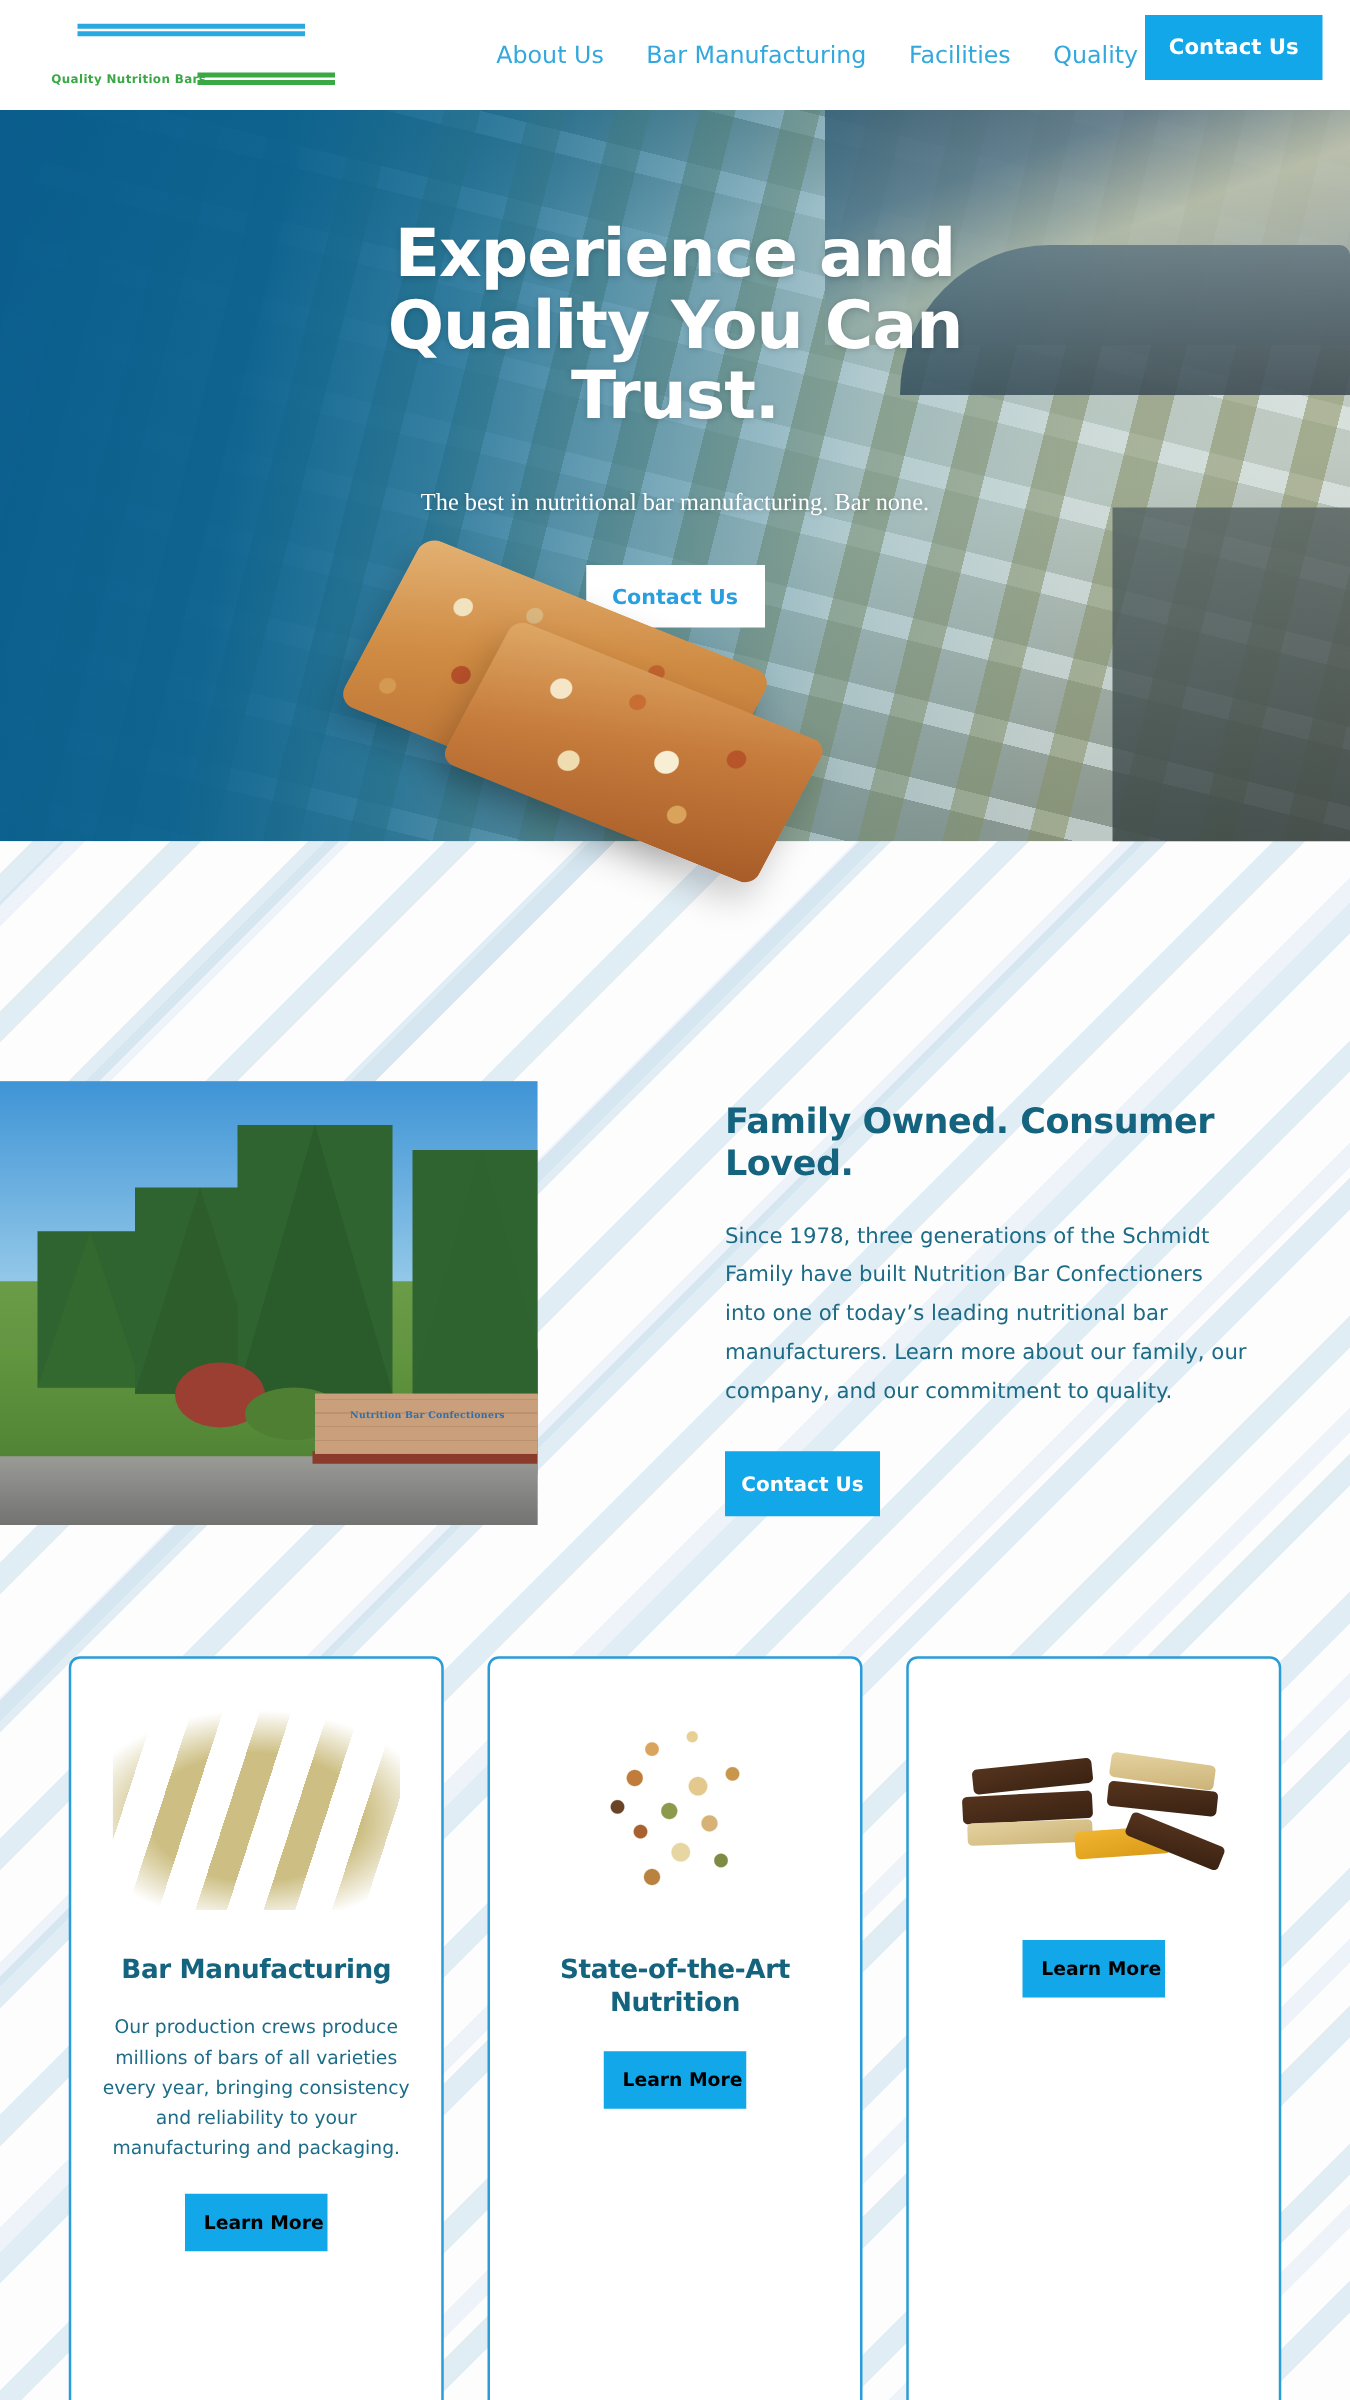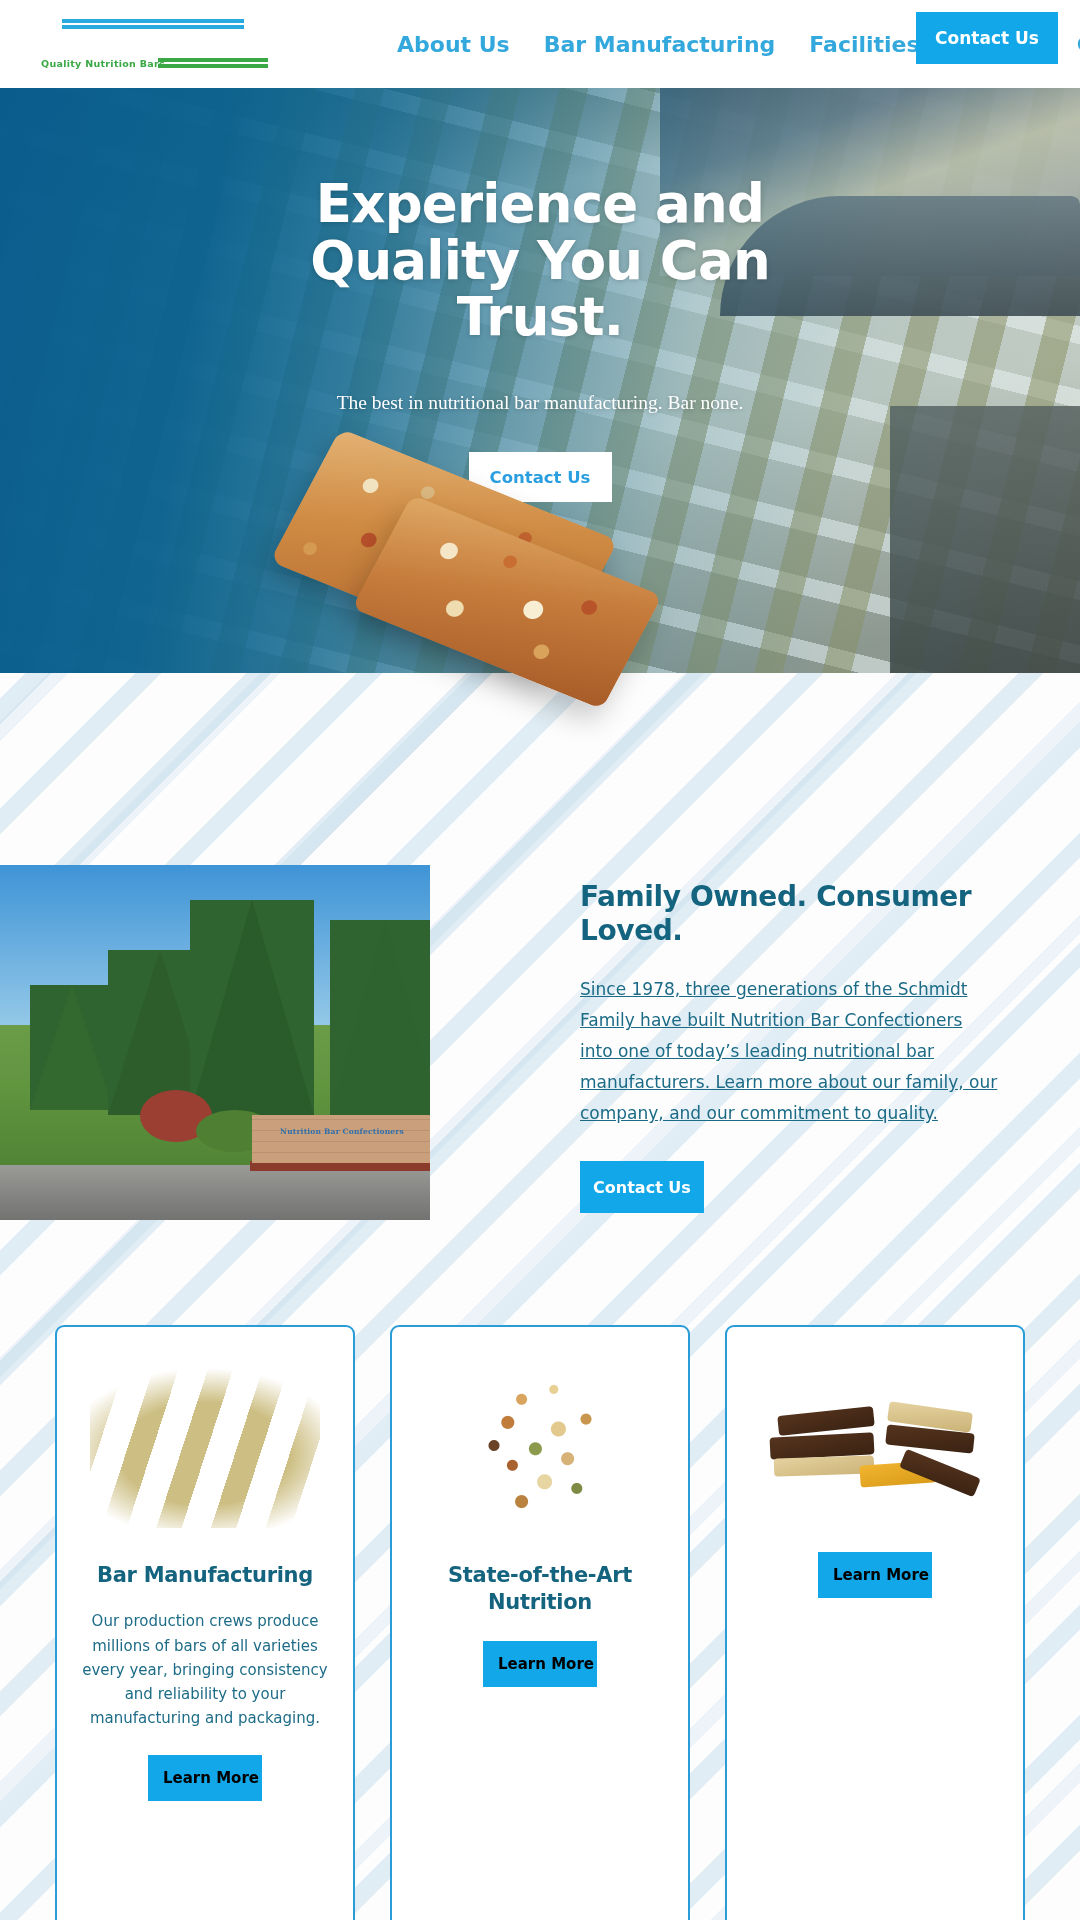--- a/index.html
+++ b/index.html
@@ -65,21 +65,21 @@
   .logo-bar-b2{
     position:absolute;left:136px;top:50px;width:110px;height:4px;background:#3aa845;
   }
 
   .nav{
     position:absolute;left:380px;top:0;height:88px;
     display:flex;align-items:center;gap:0px;
   }
   .nav a{
     color:#33a8dd;text-decoration:none;
-    font-size:22px;font-weight:700;
+    font-size:19px;font-weight:400;
     padding:0 17px;white-space:nowrap;
     font-family:"DejaVu Sans",sans-serif;
   }
   .btn-contact-top{
     position:absolute;right:22px;top:12px;
     width:142px;height:52px;background:#12a7e8;
     color:#fff;font-size:17px;font-weight:600;
     display:flex;align-items:center;justify-content:center;
     cursor:pointer;font-family:"DejaVu Sans",sans-serif;
   }
@@ -226,21 +226,20 @@
   .about-text{
     position:absolute;left:580px;top:880px;width:420px;z-index:12;
   }
   .about-h{
     color:#14637f;font-size:28px;font-weight:700;line-height:1.22;
     letter-spacing:-0.4px;font-family:"DejaVu Sans",sans-serif;
   }
   .about-p{
     margin-top:26px;color:#1b6b86;font-size:17px;line-height:1.82;
     font-family:"DejaVu Sans",sans-serif;
-    text-decoration:underline;
   }
   .btn-about{
     margin-top:32px;width:124px;height:52px;background:#12a7e8;color:#fff;
     font-size:16px;font-weight:600;display:flex;align-items:center;
     justify-content:center;cursor:pointer;font-family:"DejaVu Sans",sans-serif;
   }
 
   
   .cards{
     position:absolute;left:0;top:1325px;width:1080px;z-index:12;

